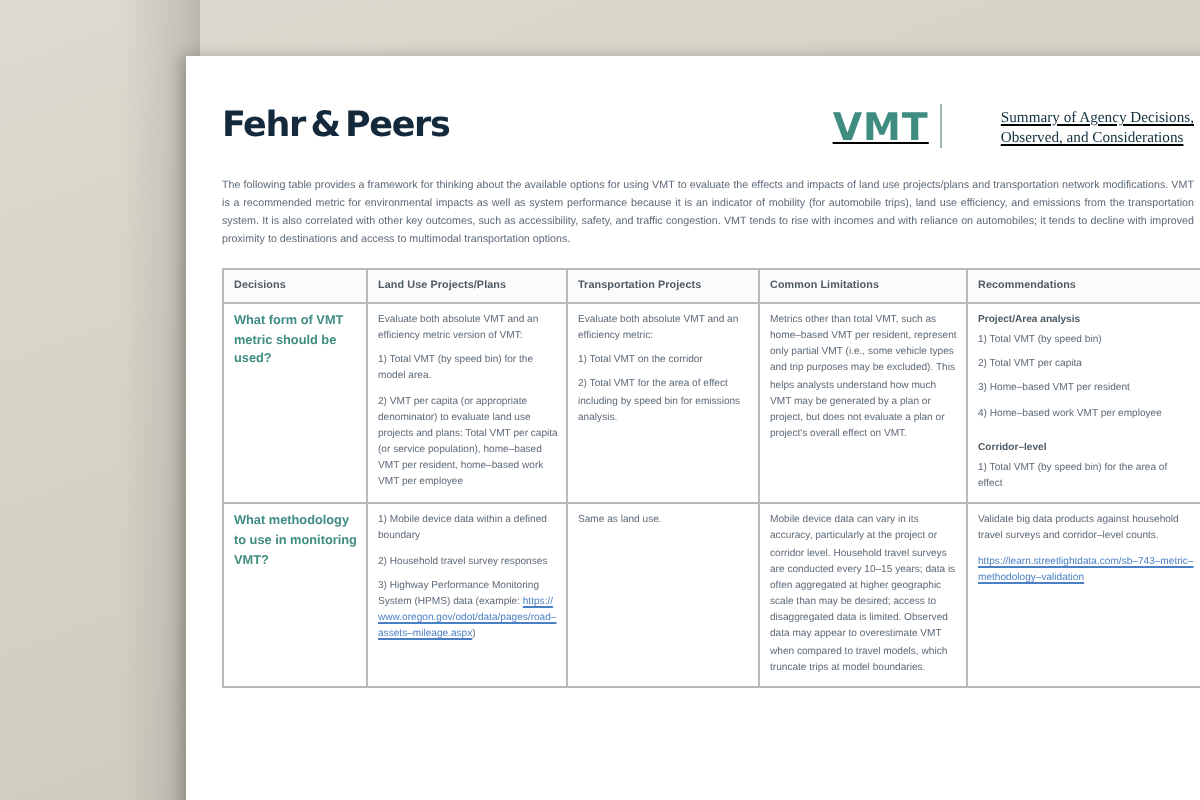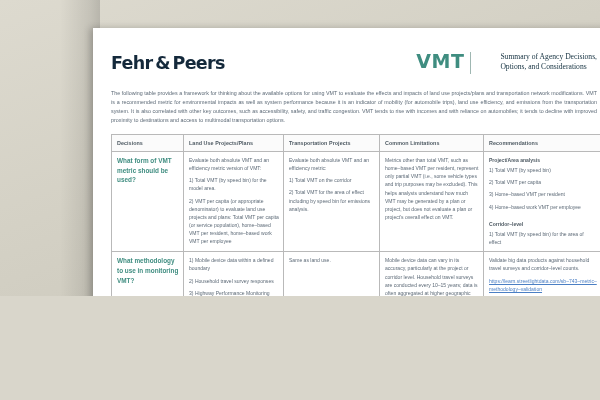--- a/index.html
+++ b/index.html
@@ -2,21 +2,21 @@
 <html><head>
 <meta charset="utf-8">
 <style>
   html,body{margin:0;padding:0;}
   body{
     width:600px;height:400px;overflow:hidden;
     background:#d9d6cb;
     font-family:"Liberation Sans", sans-serif;
   }
   #stage{
-    position:relative;width:600px;height:296px;overflow:hidden;
+    position:relative;width:600px;height:400px;overflow:hidden;
     background:linear-gradient(160deg,#dddacf 0%,#d4d1c5 45%,#c9c6ba 100%);
   }
   
   #stage:before{
     content:"";position:absolute;left:60px;top:0;width:40px;height:400px;
     background:linear-gradient(90deg,rgba(0,0,0,0) 0%,rgba(0,0,0,0.10) 75%,rgba(0,0,0,0.16) 100%);
     pointer-events:none;
   }
   .page{
     position:absolute;left:93px;top:28px;width:520px;height:390px;
@@ -29,21 +29,21 @@
   
   .hdr{display:flex;align-items:center;justify-content:space-between;height:34px;}
   .brand{
     font-family:"DejaVu Sans", sans-serif;
     font-weight:bold;
     font-size:17.5px;
     letter-spacing:-0.7px;
     color:#14293b;
     white-space:nowrap;
   }
-  .vmt-wrap{display:flex;align-items:flex-start;gap:6px;}
+  .vmt-wrap{display:flex;align-items:flex-end;gap:6px;text-decoration:underline;}
   .vmt-mark{
     font-family:"DejaVu Sans", sans-serif;
     font-weight:bold;font-size:19px;letter-spacing:0.5px;
     color:#3f8d80;line-height:1;
   }
   .vmt-rule{width:1px;height:22px;background:#9fb7b2;}
   .vmt-sub{
     font-family:"Liberation Serif", serif;
     font-size:7.6px;line-height:1.32;color:#13303f;
     white-space:nowrap;
@@ -109,21 +109,21 @@
     <div class="page-inner">
 
       <div class="hdr">
         <div class="brand">Fehr &amp; Peers</div>
 
         <div class="vmt-wrap">
           <div class="vmt-mark">VMT</div>
           <div class="vmt-rule"></div>
           <div class="vmt-sub">
             <div>Summary of Agency Decisions,</div>
-            <div>Options, and Considerations</div>
+            <div>Observed, and Considerations</div>
           </div>
         </div>
       </div>
 
       <div class="intro">The following table provides a framework for thinking about the available options for using VMT to evaluate the effects and impacts of land use projects/plans and transportation network modifications. VMT is a recommended metric for environmental impacts as well as system performance because it is an indicator of mobility (for automobile trips), land use efficiency, and emissions from the transportation system. It is also correlated with other key outcomes, such as accessibility, safety, and traffic congestion. VMT tends to rise with incomes and with reliance on automobiles; it tends to decline with improved proximity to destinations and access to multimodal transportation options.</div>
 
       <table class="vmt">
         <colgroup>
           <col class="c1">
             <col class="c2">

